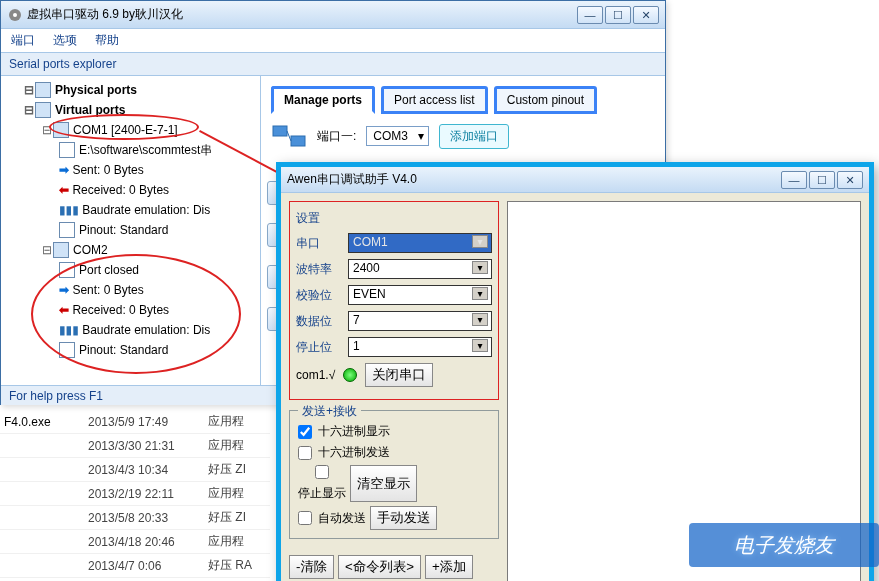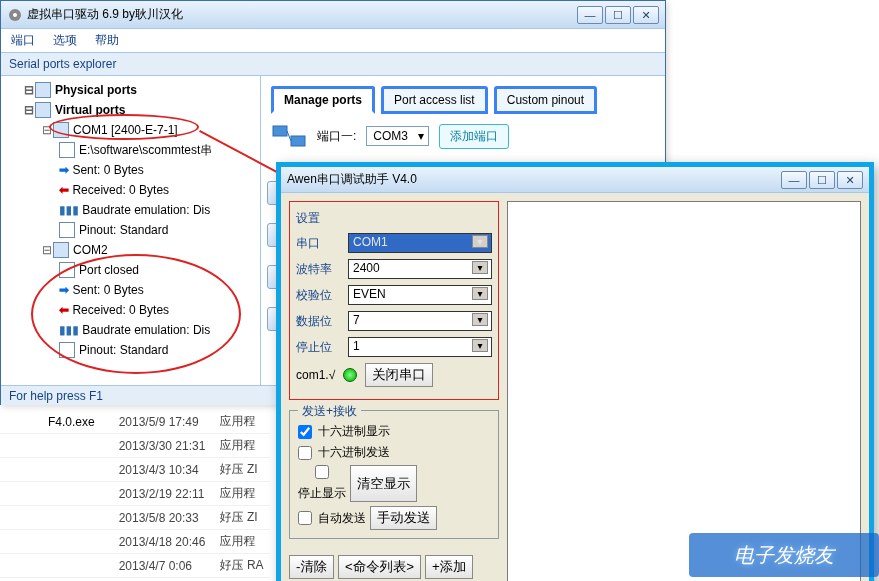--- a/index.html
+++ b/index.html
@@ -40,21 +40,21 @@
 .port-row .dd { border: 1px solid #7a9ec8; padding: 2px 20px 2px 6px; background: #fff; position: relative; }
 .port-row .dd::after { content: "▾"; position: absolute; right: 4px; top: 2px; }
 .btn-cyan { border: 1px solid #3fb6d0; background: #eafaff; color: #0a7ea0; padding: 3px 10px; border-radius: 3px; }
 .side-tools { position: absolute; left: 266px; top: 180px; display: flex; flex-direction: column; gap: 18px; }
 .tool { width: 28px; height: 24px; background: linear-gradient(#f4f9ff,#d0e3f7); border: 1px solid #88a8c8; border-radius: 3px; }
 .statusbar { height: 20px; border-top: 1px solid #a7c7e7; background: #e4eef9; color: #15428b; padding-left: 8px; line-height: 20px; }
 
 
 .filelist { position: absolute; left: 0; top: 410px; width: 270px; }
 .fl-row { display: flex; height: 24px; align-items: center; border-bottom: 1px solid #f0f0f0; }
-.fl-name { width: 88px; padding-left: 4px; overflow: hidden; text-overflow: ellipsis; white-space: nowrap; margin-left: 44px; }
+.fl-name { width: 88px; padding-left: 4px; overflow: hidden; text-overflow: ellipsis; white-space: nowrap; }
 .fl-date { width: 120px; color: #444; }
 .fl-type { width: 60px; color: #444; overflow: hidden; white-space: nowrap; }
 
 
 .win-front { position: absolute; left: 276px; top: 162px; width: 598px; height: 536px; border: 5px solid #0ea5e9; background: #ece9d8; box-shadow: 4px 4px 12px rgba(0,0,0,.3); }
 .titlebar-front { height: 26px; background: linear-gradient(#eaf3fc,#c4dbf3); display: flex; align-items: center; padding: 0 6px; border-bottom: 1px solid #a7c7e7; }
 .titlebar-front .title { flex: 1; color: #000; }
 .front-body { display: flex; padding: 8px; gap: 8px; height: calc(100% - 26px); }
 .left-col { width: 210px; display: flex; flex-direction: column; gap: 10px; }
 .gb { border: 1px solid #919b9c; padding: 8px; position: relative; }
@@ -77,21 +77,21 @@
 .small-input { height: 22px; background: #fff; border: 1px solid #7a7a7a; }
 .bottom-row { display: flex; align-items: center; gap: 10px; padding: 0 4px; height: 26px; }
 .pumpkin { width: 22px; height: 20px; background: radial-gradient(#ffb04a,#e36b00); border-radius: 50% 50% 45% 45%; position: relative; }
 .pumpkin::before { content: ""; position: absolute; top: -4px; left: 8px; width: 4px; height: 6px; background: #3a6b1d; border-radius: 1px; }
 .rxTx { display: flex; gap: 18px; font-size: 17px; }
 .periodIn { width: 50px; border: 1px solid #7a7a7a; background: #fff; padding: 1px 3px; }
 .dd-small { width: 72px; border: 1px solid #333; height: 18px; background: #fff; position: relative; }
 .dd-small::after { content: "▾"; position: absolute; right: 2px; top: 0; font-size: 10px; }
 
 
-.watermark { position: absolute; right: 0; bottom: 4px; width: 190px; height: 44px; background: rgba(20,100,200,.72); color: #fff; display: flex; align-items: center; justify-content: center; font-size: 20px; border-radius: 4px; font-style: italic; }
+.watermark { position: absolute; right: 0; bottom: 14px; width: 190px; height: 44px; background: rgba(20,100,200,.72); color: #fff; display: flex; align-items: center; justify-content: center; font-size: 20px; border-radius: 4px; font-style: italic; }
 .watermark .glow { text-shadow: 0 0 6px #9cf; }
 </style>
 </head>
 <body>
 
 <div class="win-back">
   <div class="titlebar-back">
     <svg class="icon" viewBox="0 0 16 16">
         <circle cx="8" cy="8" r="6" fill="#888"></circle>
         <circle cx="8" cy="8" r="2" fill="#fff"></circle>

